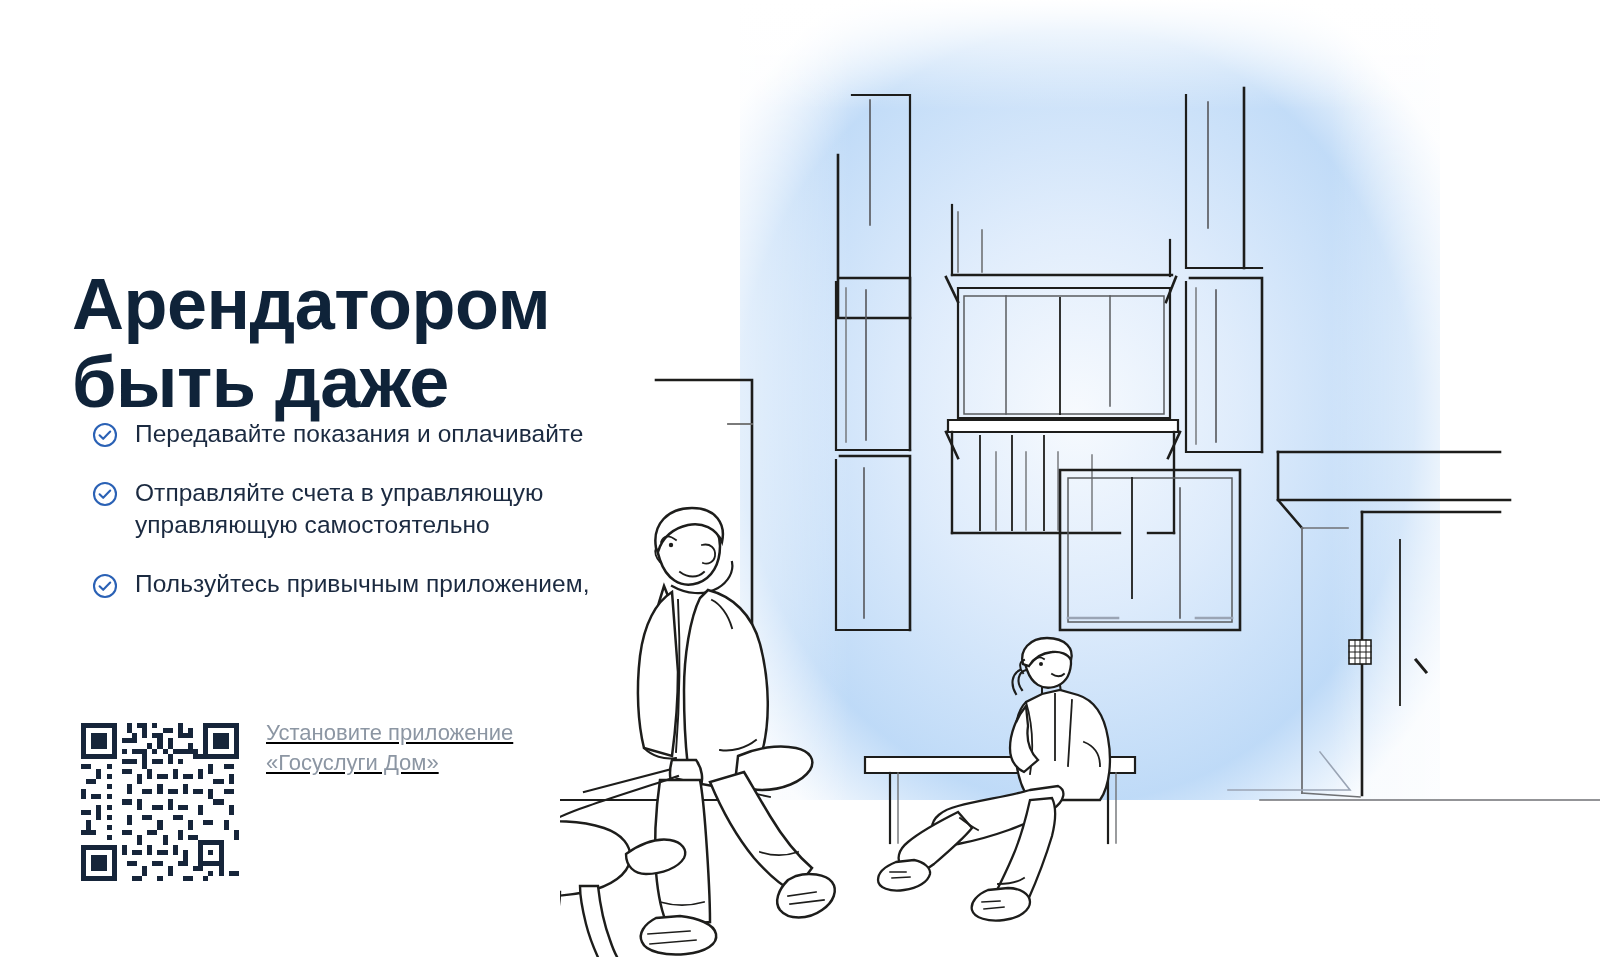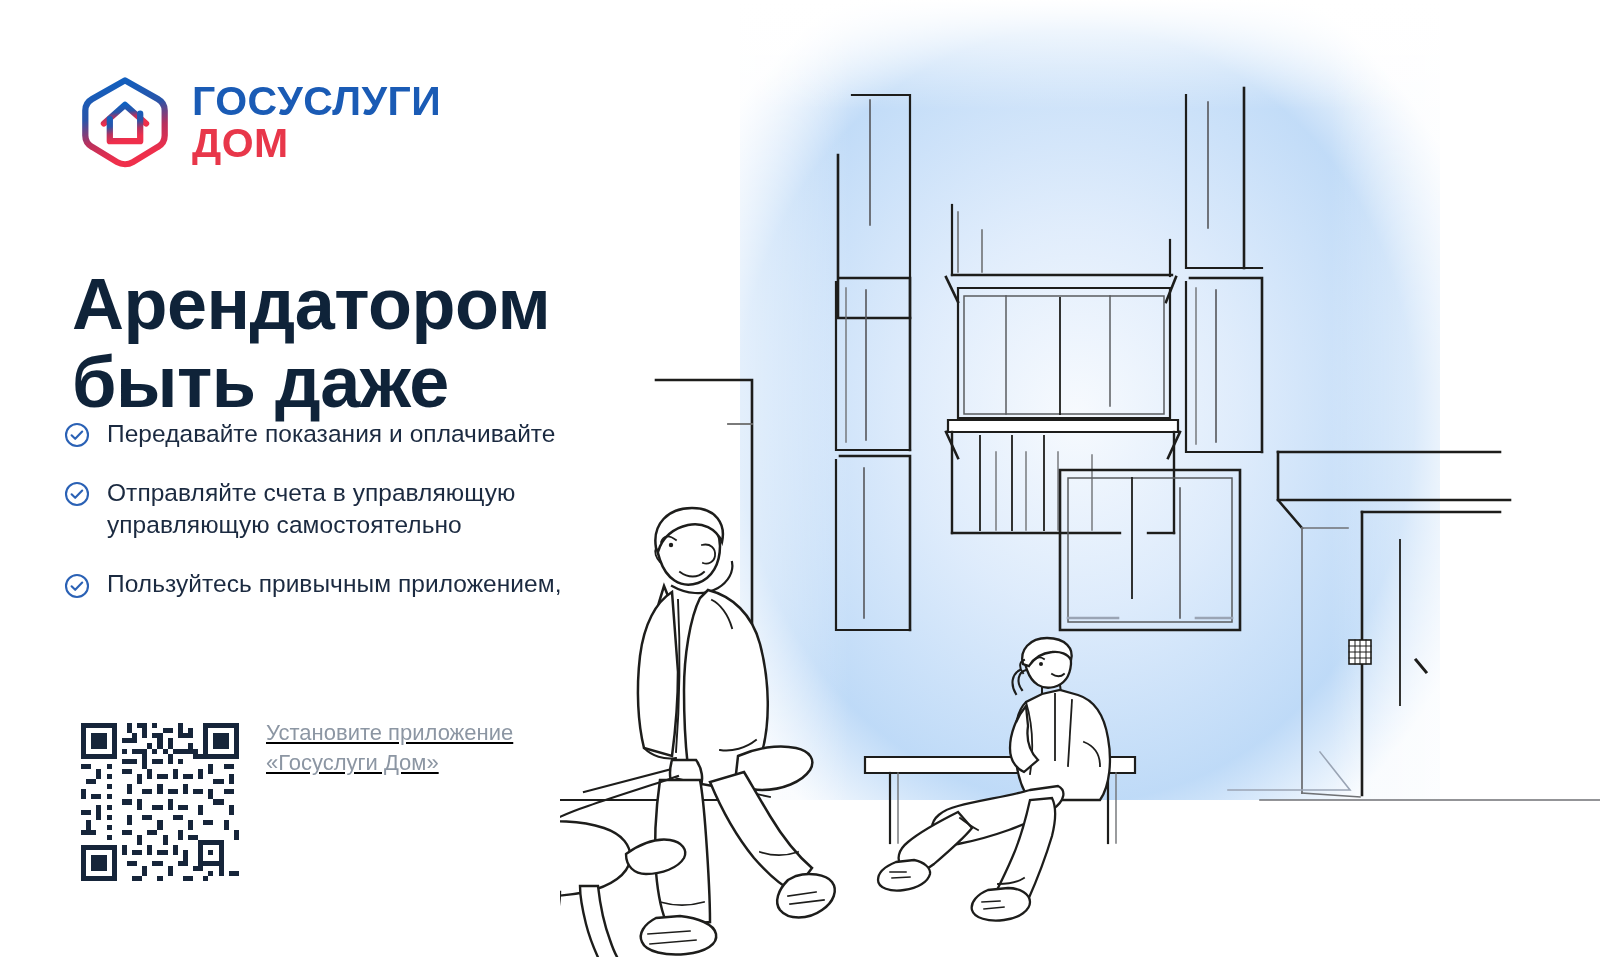--- a/index.html
+++ b/index.html
@@ -75,21 +75,21 @@
     letter-spacing: -0.5px;
     color: #0f2339;
   }
   .headline .line {
     display: block;
   }
 
   
   .benefits {
     position: absolute;
-    left: 64px;
+    left: 92px;
     top: 418px;
     width: 545px;
   }
   .benefit {
     display: flex;
     align-items: flex-start;
     gap: 17px;
     margin-bottom: 26px;
   }
   .benefit:last-child { margin-bottom: 0; align-items: center; }
@@ -141,45 +141,20 @@
   }
   .illustration svg { display: block; }
 </style>
 </head>
 <body>
 
 <div id="poster">
 
   <div class="left-col">
 
-    <div class="logo-block">
-      <span class="logo-mark">
-        <svg viewBox="0 0 100 100" width="98" height="98" xmlns="http://www.w3.org/2000/svg" aria-hidden="true">
-          <defs>
-            <linearGradient id="gosGrad" x1="0" y1="0" x2="0.25" y2="1">
-              <stop offset="0%" stop-color="#0b62c4"></stop>
-              <stop offset="45%" stop-color="#2a54a8"></stop>
-              <stop offset="72%" stop-color="#b7315e"></stop>
-              <stop offset="100%" stop-color="#ef2f4b"></stop>
-            </linearGradient>
-          </defs>
-          <path d="M50 6.5 L83.5 25.6 C88.2 28.3 90.5 32.2 90.5 37.3 L90.5 62.7
-                   C90.5 67.8 88.2 71.7 83.5 74.4 L58 89.9
-                   C53.2 92.7 46.8 92.7 42 89.9 L16.5 74.4
-                   C11.8 71.7 9.5 67.8 9.5 62.7 L9.5 37.3
-                   C9.5 32.2 11.8 28.3 16.5 25.6 Z" fill="none" stroke="url(#gosGrad)" stroke-width="6.4" stroke-linejoin="round"></path>
-          <path d="M28.5 50.5 L50 31.5 L71.5 50.5" fill="none" stroke="url(#gosGrad)" stroke-width="6.4" stroke-linecap="round" stroke-linejoin="round"></path>
-          <path d="M34.5 46 L34.5 68.5 L65.5 68.5 L65.5 40.5" fill="none" stroke="url(#gosGrad)" stroke-width="6.4" stroke-linecap="round" stroke-linejoin="round"></path>
-        </svg>
-      </span>
-      <span class="logo-words">
-        <span class="logo-word-top">ГОСУСЛУГИ</span>
-        <span class="logo-word-bottom">ДОМ</span>
-      </span>
-    </div>
 
     <h1 class="headline">
       <span class="line">Арендатором</span>
       <span class="line">быть даже</span>
     </h1>
 
     <ul class="benefits" style="list-style:none;margin:0;padding:0;">
 
       <li class="benefit">
         <span class="check-icon">

